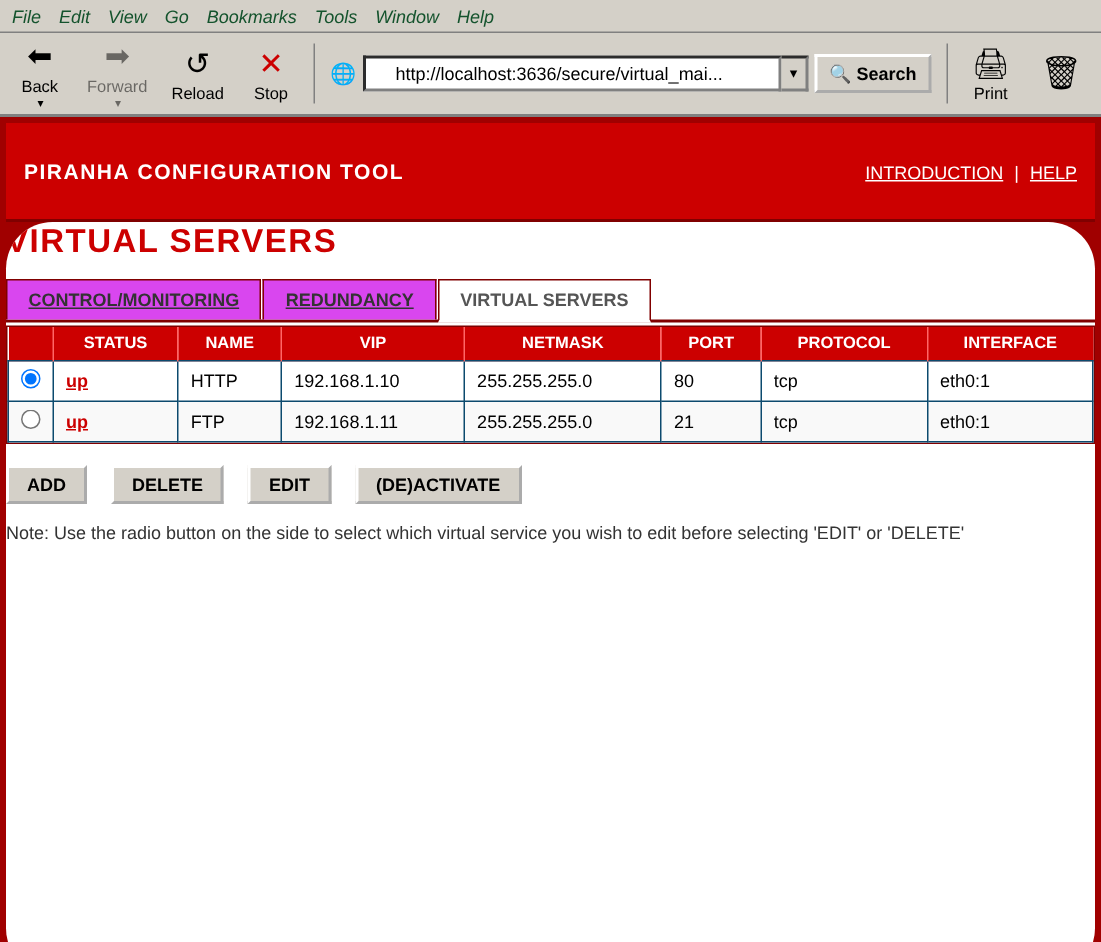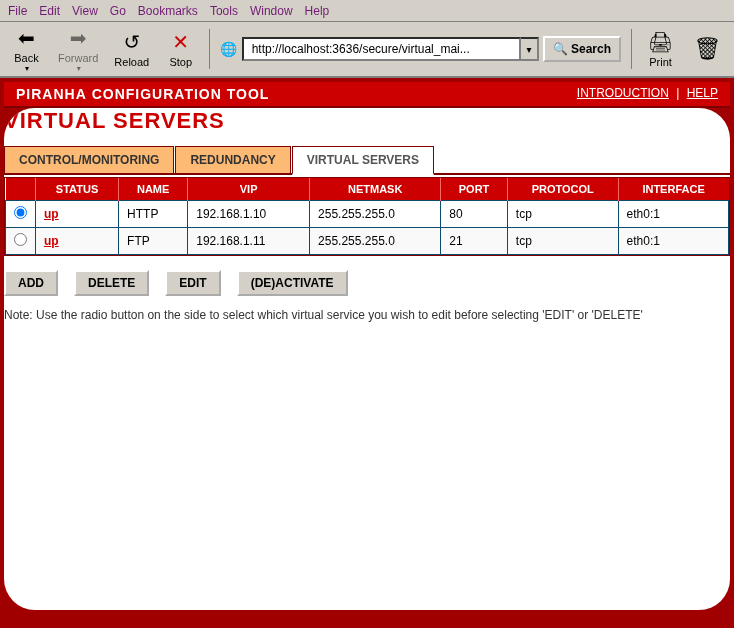--- a/index.html
+++ b/index.html
@@ -1,56 +1,56 @@
 <!DOCTYPE html>
 <html><head>
   <meta charset="utf-8">
   <style>
     * { margin: 0; padding: 0; box-sizing: border-box; }
     body { width: 734px; height: 628px; background: #c0c0c0; font-family: Arial, sans-serif; font-size: 12px; overflow: hidden; }
 
     
     .menubar { background: #d4d0c8; border-bottom: 1px solid #808080; display: flex; align-items: center; padding: 1px 2px; height: 22px; }
-    .menubar-item { padding: 2px 6px; font-size: 12px; cursor: pointer; color: #701a75; }
+    .menubar-item { padding: 2px 6px; font-size: 12px; cursor: pointer; color: #14532d; font-style: italic; }
 
     
     .toolbar { background: #d4d0c8; border-bottom: 2px solid #808080; display: flex; align-items: center; padding: 2px 4px; height: 56px; gap: 2px; }
     .toolbar-btn { display: flex; flex-direction: column; align-items: center; justify-content: center; padding: 3px 6px; cursor: pointer; border: 1px solid transparent; border-radius: 2px; min-width: 45px; height: 48px; font-size: 11px; color: #000; background: transparent; }
     .toolbar-btn .icon { font-size: 20px; margin-bottom: 2px; }
     .toolbar-separator { width: 1px; background: #808080; height: 40px; margin: 0 4px; }
     .toolbar-btn-inner { display: flex; flex-direction: column; align-items: center; }
     .arrow-down { font-size: 8px; margin-left: 1px; }
 
     
     .addressbar { display: flex; align-items: center; flex: 1; margin: 0 4px; height: 28px; }
     .address-icon { margin-right: 4px; font-size: 14px; }
-    .address-input { flex: 1; height: 24px; border: 2px inset #808080; padding: 2px 8px; font-size: 12px; background: white; }
+    .address-input { flex: 1; height: 24px; border: 2px inset #808080; padding: 2px 20px; font-size: 12px; background: white; }
     .address-dropdown { height: 24px; width: 18px; border: 2px inset #808080; background: #d4d0c8; cursor: pointer; border-left: none; display: flex; align-items: center; justify-content: center; font-size: 10px; }
     .search-btn { display: flex; align-items: center; gap: 3px; padding: 3px 8px; background: #d4d0c8; border: 2px outset #fff; cursor: pointer; height: 26px; margin-left: 4px; font-size: 12px; font-weight: bold; }
 
     
     .main-wrapper { background: #a00000; padding: 4px; height: calc(628px - 78px); }
     .content-area { background: #a00000; padding: 0; height: 100%; }
 
     
-    .header-bar { background: #cc0000; padding: 4px 12px; display: flex; justify-content: space-between; align-items: flex-start; border-bottom: 2px solid #800000; }
+    .header-bar { background: #cc0000; padding: 24px 12px; display: flex; justify-content: space-between; align-items: flex-end; border-bottom: 2px solid #800000; }
     .header-title { color: white; font-size: 14px; font-weight: bold; letter-spacing: 1px; }
     .header-links { color: white; font-size: 12px; }
     .header-links a { color: white; text-decoration: underline; cursor: pointer; }
     .header-links span { margin: 0 4px; }
 
     
     .page-content { background: white; margin: 0; height: calc(100% - 40px); overflow-y: auto; border-radius: 31px; }
 
     
     .page-title { color: #cc0000; font-size: 22px; font-weight: bold; margin-bottom: 12px; letter-spacing: 1px; }
 
     
     .nav-tabs { display: flex; border-bottom: 2px solid #800000; margin-bottom: 0; }
-    .nav-tab { padding: 6px 14px; font-size: 12px; font-weight: bold; cursor: pointer; border: 1px solid #800000; border-bottom: none; background: #fdba74; color: #333; margin-right: 1px; }
+    .nav-tab { padding: 6px 14px; font-size: 12px; font-weight: bold; cursor: pointer; border: 1px solid #800000; border-bottom: none; background: #d946ef; color: #333; text-decoration: underline; margin-right: 1px; }
     .nav-tab.active { background: white; color: #555; text-decoration: none; border-bottom: 2px solid white; margin-bottom: -2px; z-index: 1; }
 
     
     .table-container { border: 1px solid #800000; margin-top: 2px; }
     table { width: 100%; border-collapse: collapse; font-size: 12px; }
     table th { background: #cc0000; color: white; padding: 5px 8px; text-align: center; font-weight: bold; font-size: 11px; border-right: 1px solid #ff6666; }
     table th:last-child { border-right: none; }
     table td { padding: 5px 8px; border: 1px solid #0c4a6e; background: white; }
     table tr:nth-child(even) td { background: #f9f9f9; }
     .status-up { color: #cc0000; text-decoration: underline; cursor: pointer; font-weight: bold; }

